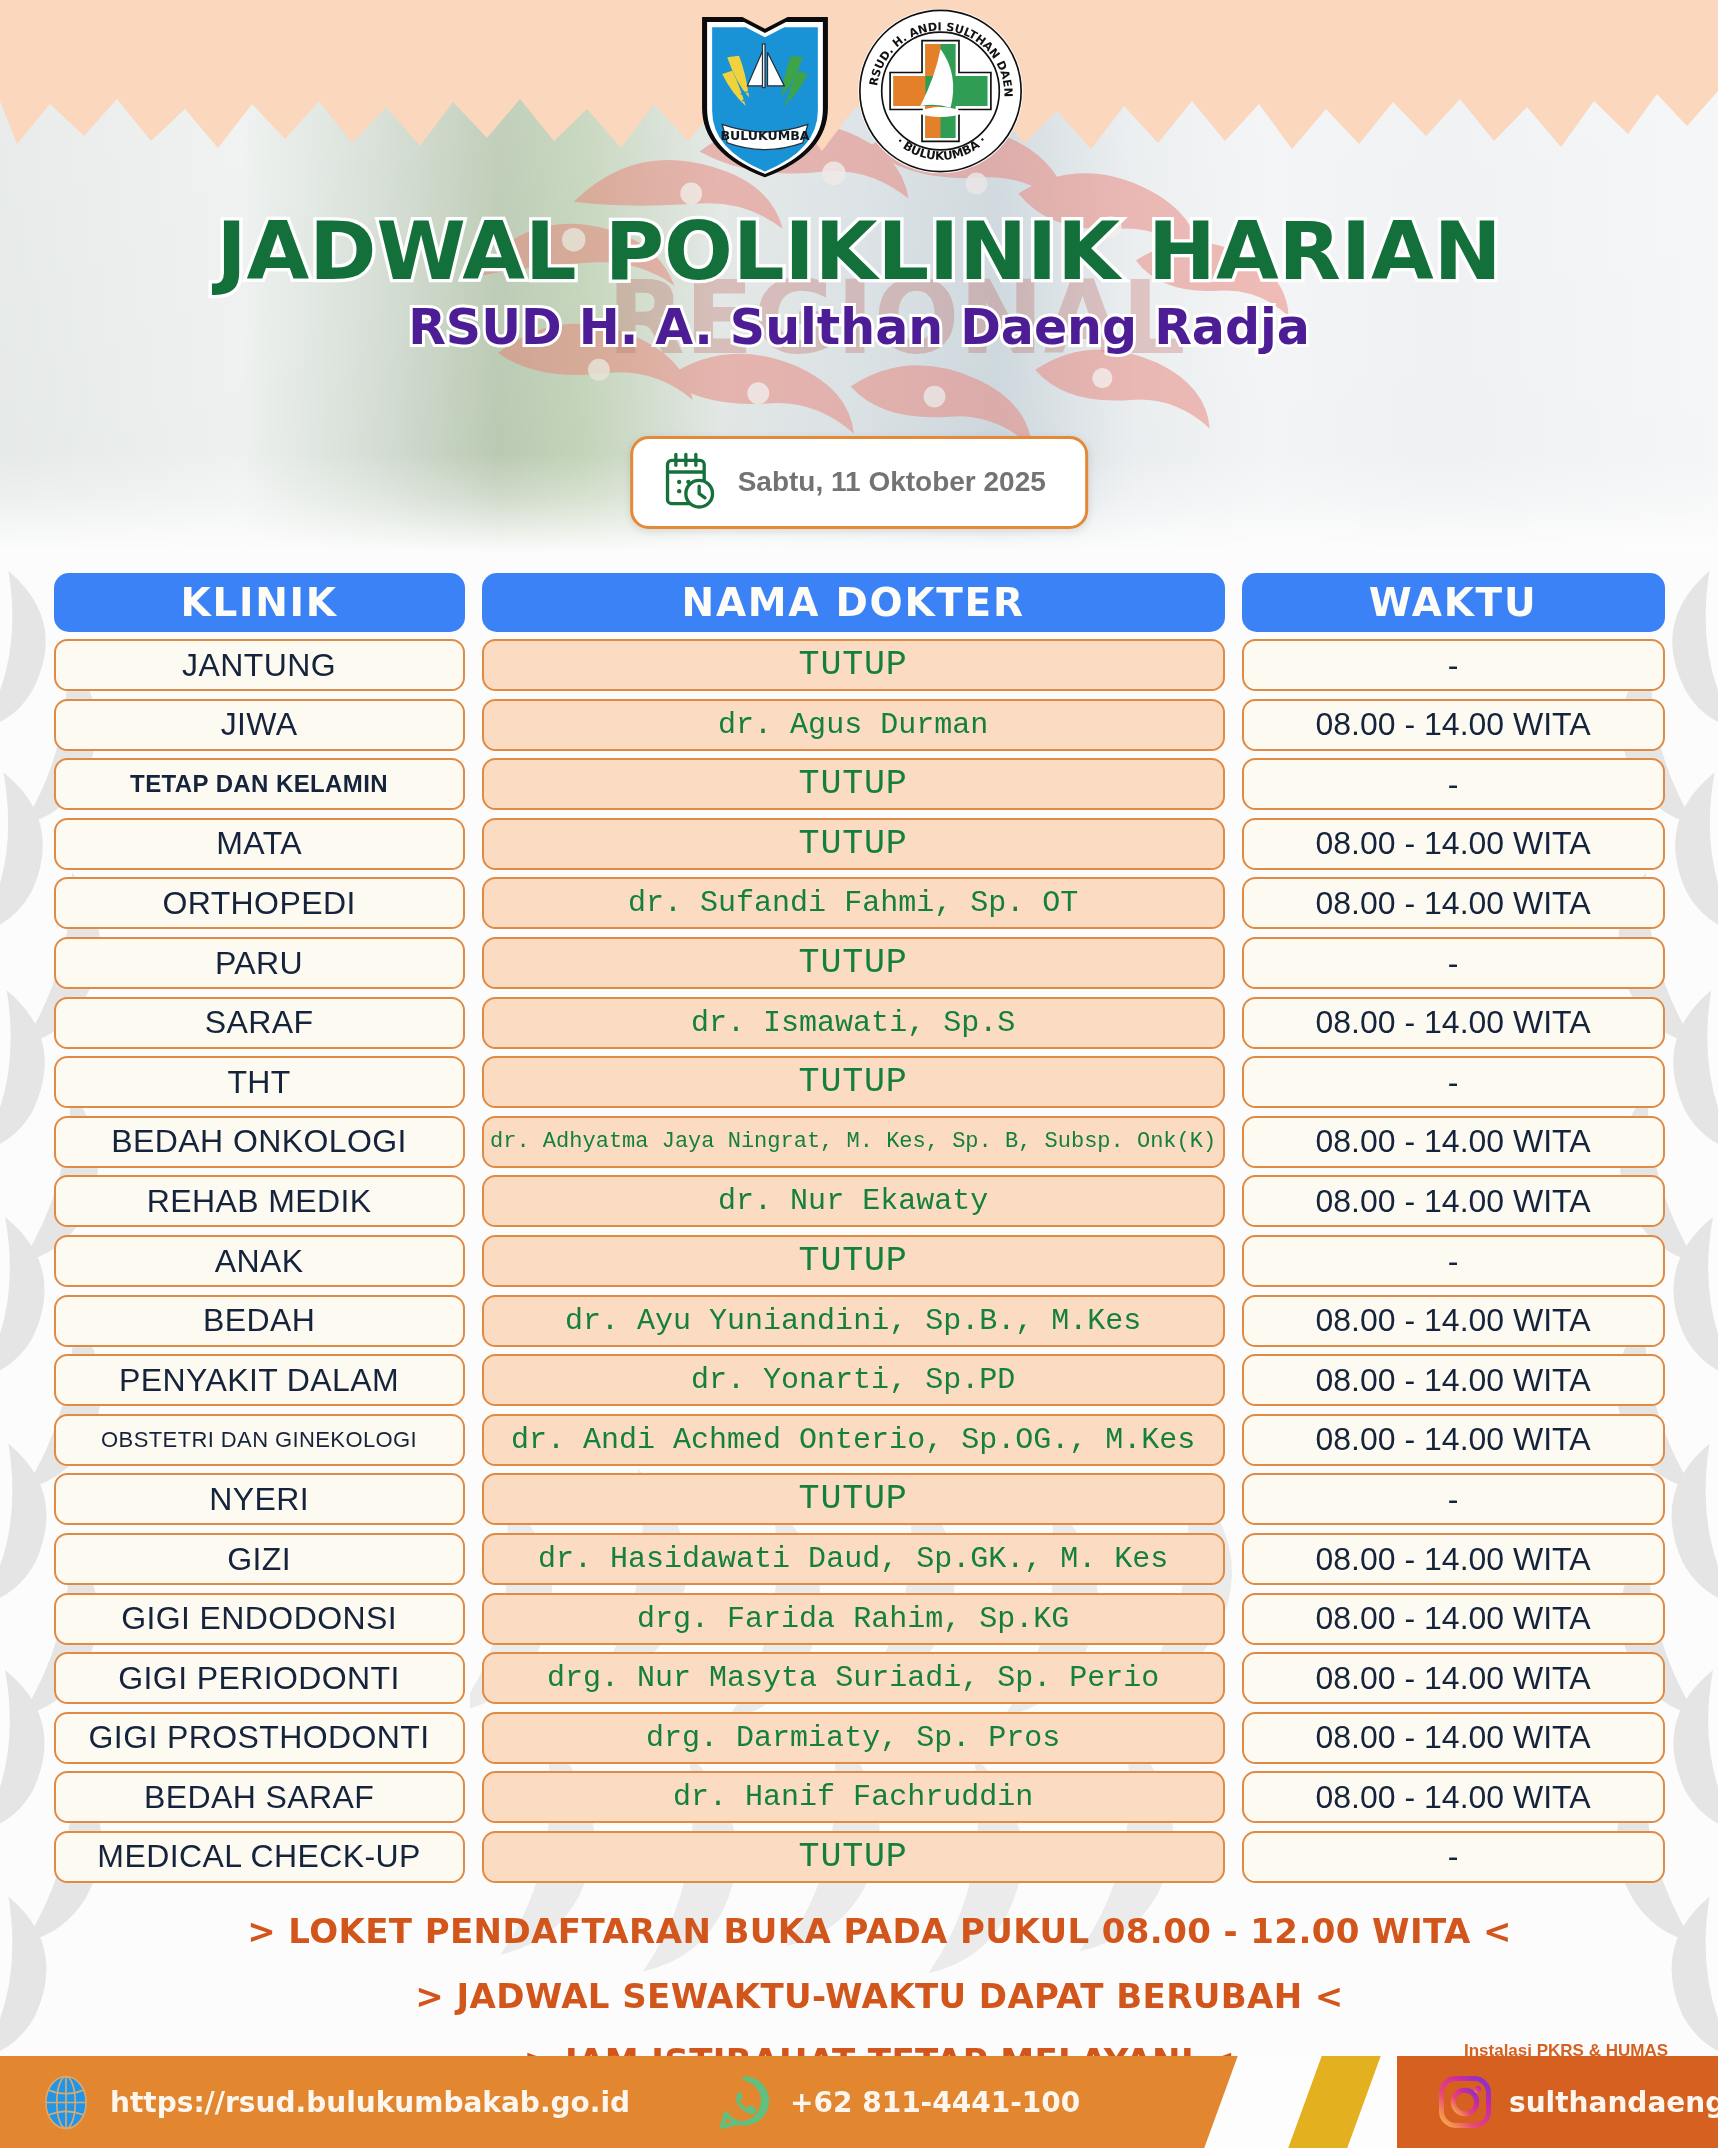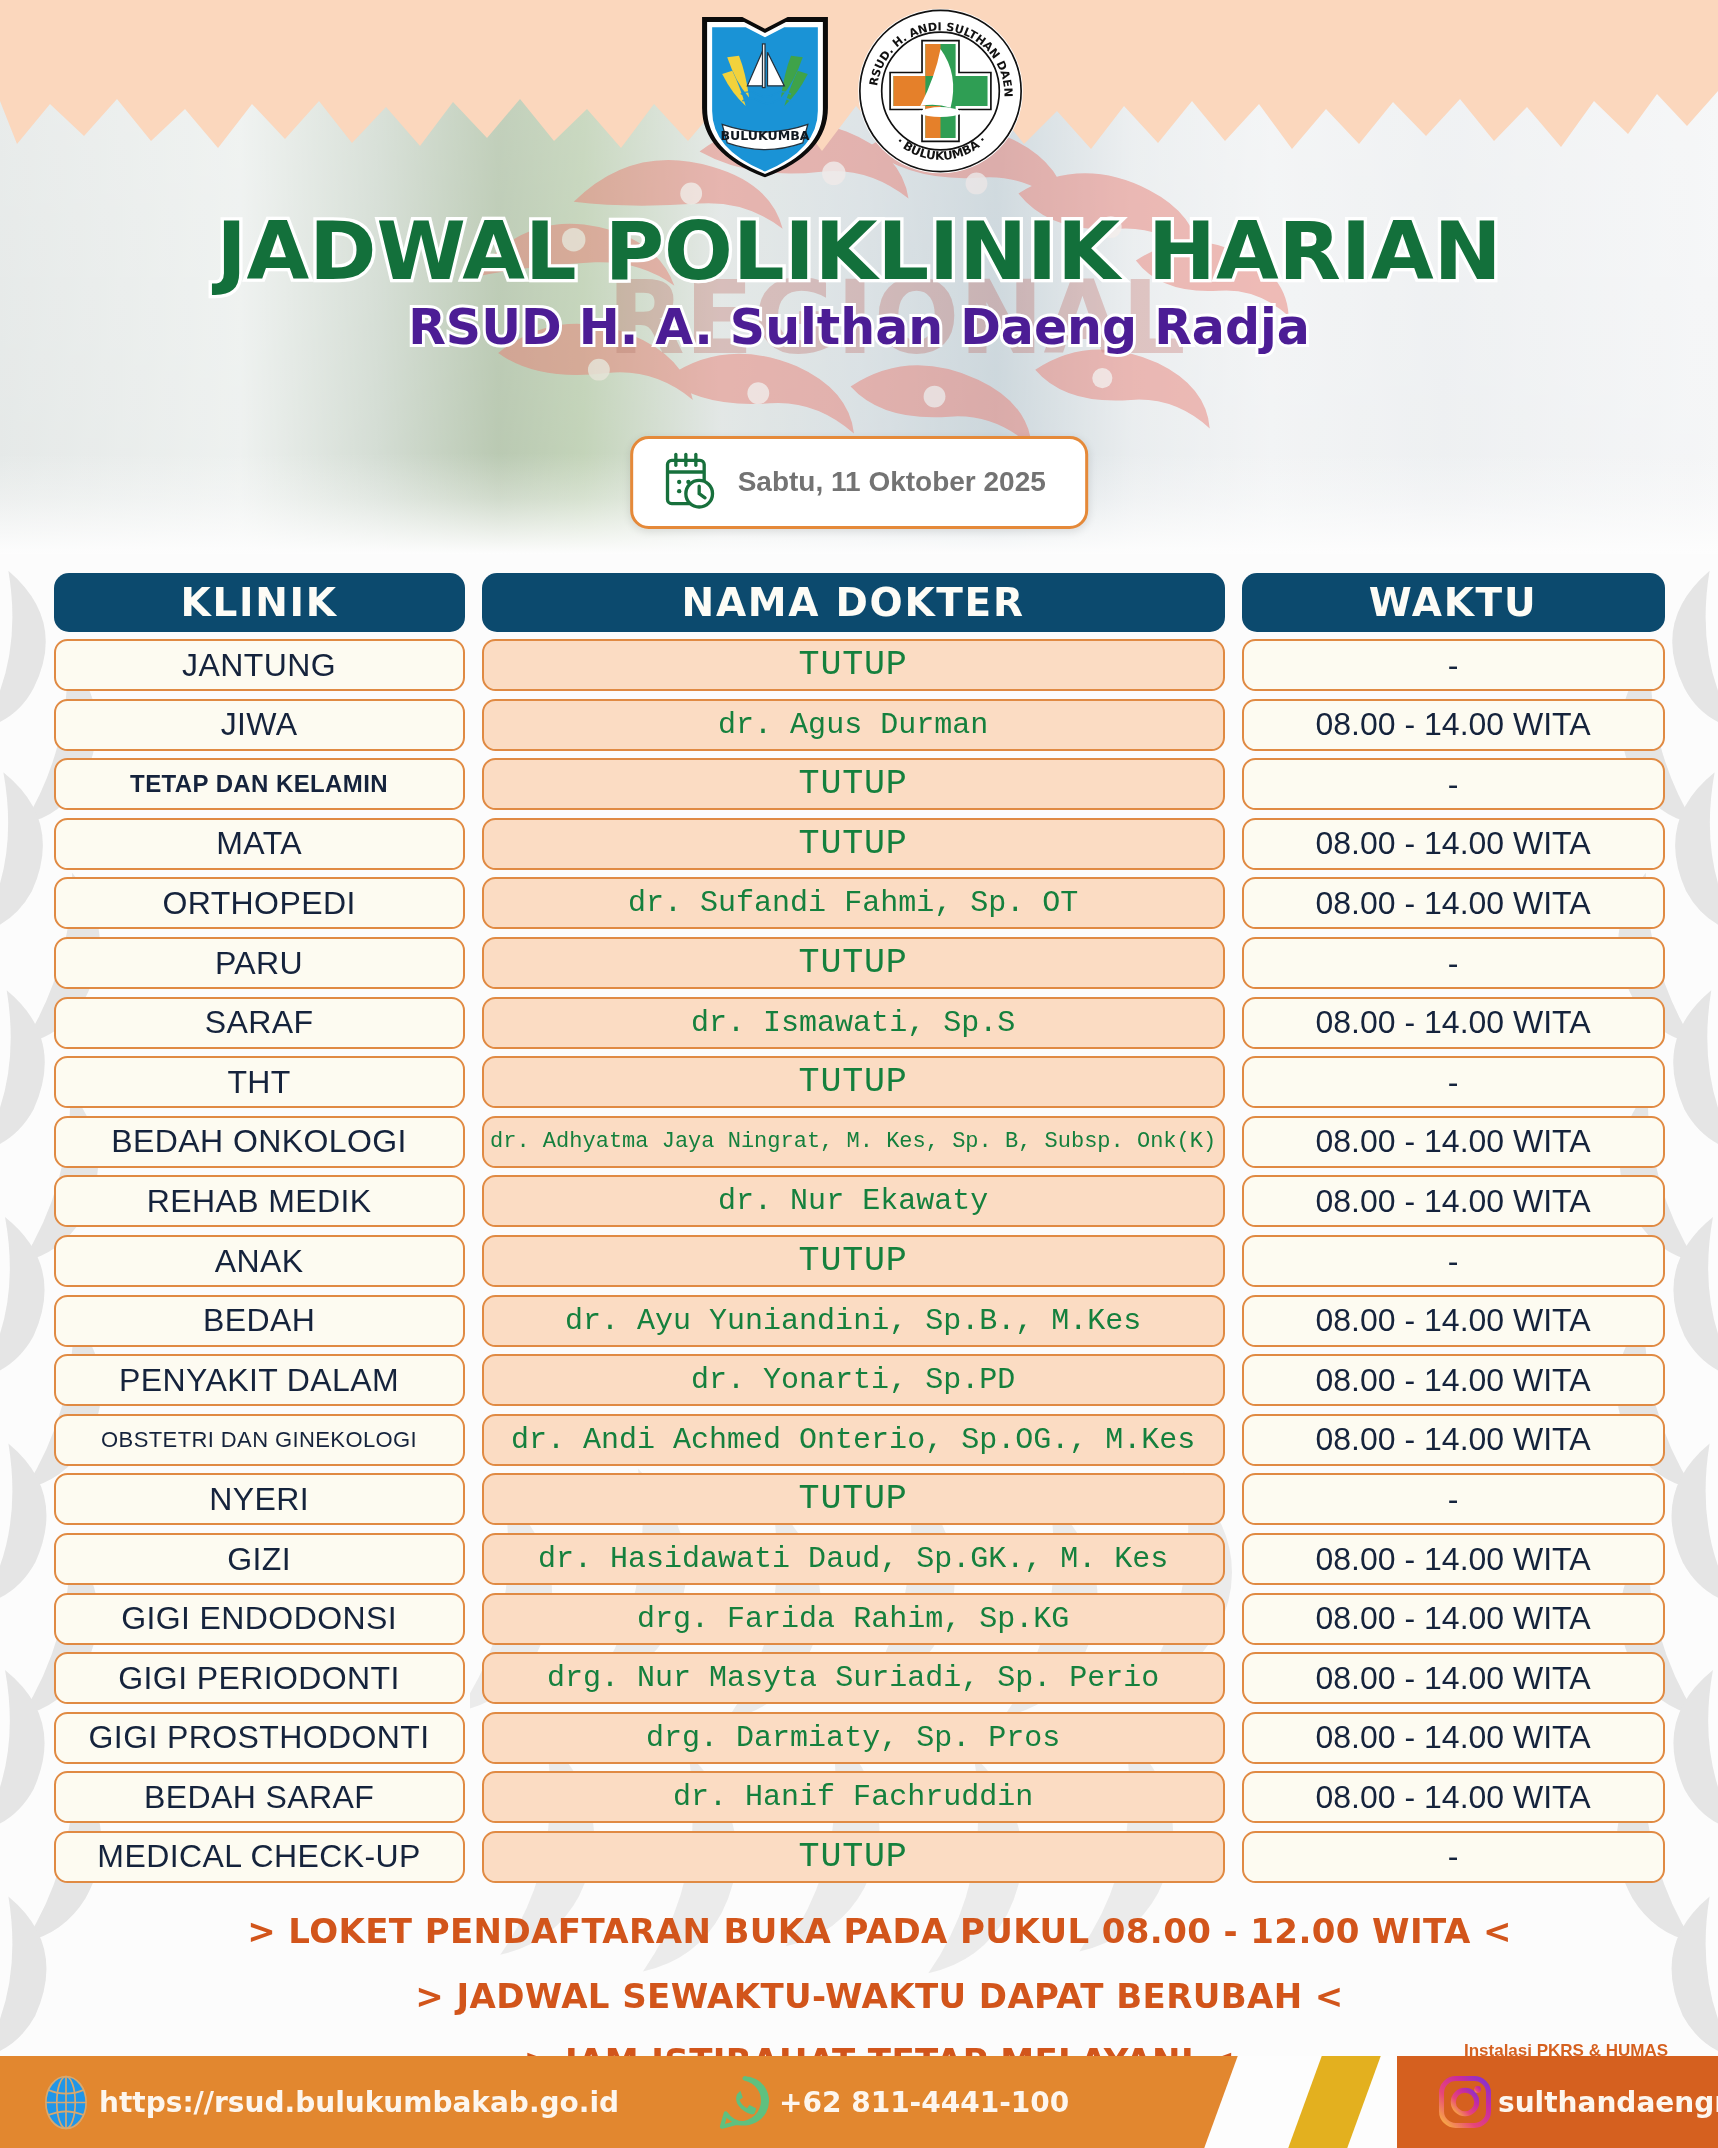--- a/index.html
+++ b/index.html
@@ -95,21 +95,21 @@
     box-sizing:border-box;
     border:2.5px solid #e08a43;border-radius:13.4px;
     display:flex;align-items:center;justify-content:center;
     text-align:center;
   }
   .c-klinik{width:420px;}
   .c-dokter{width:759px;}
   .c-waktu{width:432px;}
 
   .head .cell{
-    background:#0c4a6e;border:none;border-radius:15px;height:59px;
+    background:#3b82f6;border:none;border-radius:15px;height:59px;
   }
   .head .htext{
     font-family:"DejaVu Sans", sans-serif;font-weight:bold;
     font-size:39px;color:#fdfcf6;letter-spacing:1.7px;text-transform:uppercase;
   }
 
   .drow .c-klinik{background:#fdfbf1;height:52px;}
   .drow .c-dokter{background:#fbdcc3;height:52px;}
   .drow .c-waktu{background:#fdfbf1;height:52px;}
 
@@ -139,21 +139,21 @@
     font-family:"Liberation Sans", sans-serif;font-weight:bold;font-size:17px;color:#d5601f;white-space:nowrap;
   }
 
   
   .footer{position:absolute;left:0;bottom:0;width:1718px;height:92px;z-index:9;}
   .f-orange{position:absolute;left:0;top:0;width:1309px;height:92px;background:#e2872f;}
   .f-slash-white{position:absolute;left:1221px;top:0;width:117px;height:92px;background:#fdfdfd;transform:skewX(-20deg);}
   .f-slash-yellow{position:absolute;left:1305px;top:0;width:80px;height:92px;background:#e3b01f;transform:skewX(-20deg);}
   .f-slash-white2{position:absolute;left:1364px;top:0;width:50px;height:92px;background:#fdfdfd;transform:skewX(-20deg);}
   .f-dark{position:absolute;left:1397px;top:0;width:321px;height:92px;background:#d5601f;}
-  .f-item{position:absolute;top:0;height:92px;display:flex;align-items:center;gap:7px;}
+  .f-item{position:absolute;top:0;height:92px;display:flex;align-items:center;gap:18px;}
   .f-text{
     font-family:"DejaVu Sans", sans-serif;font-weight:bold;font-size:28px;color:#fdf6ee;white-space:nowrap;
   }
   .f-web{left:40px;}
   .f-wa{left:717px;}
   .f-ig{left:1439px;}
 </style>
 </head>
 <body>
 

